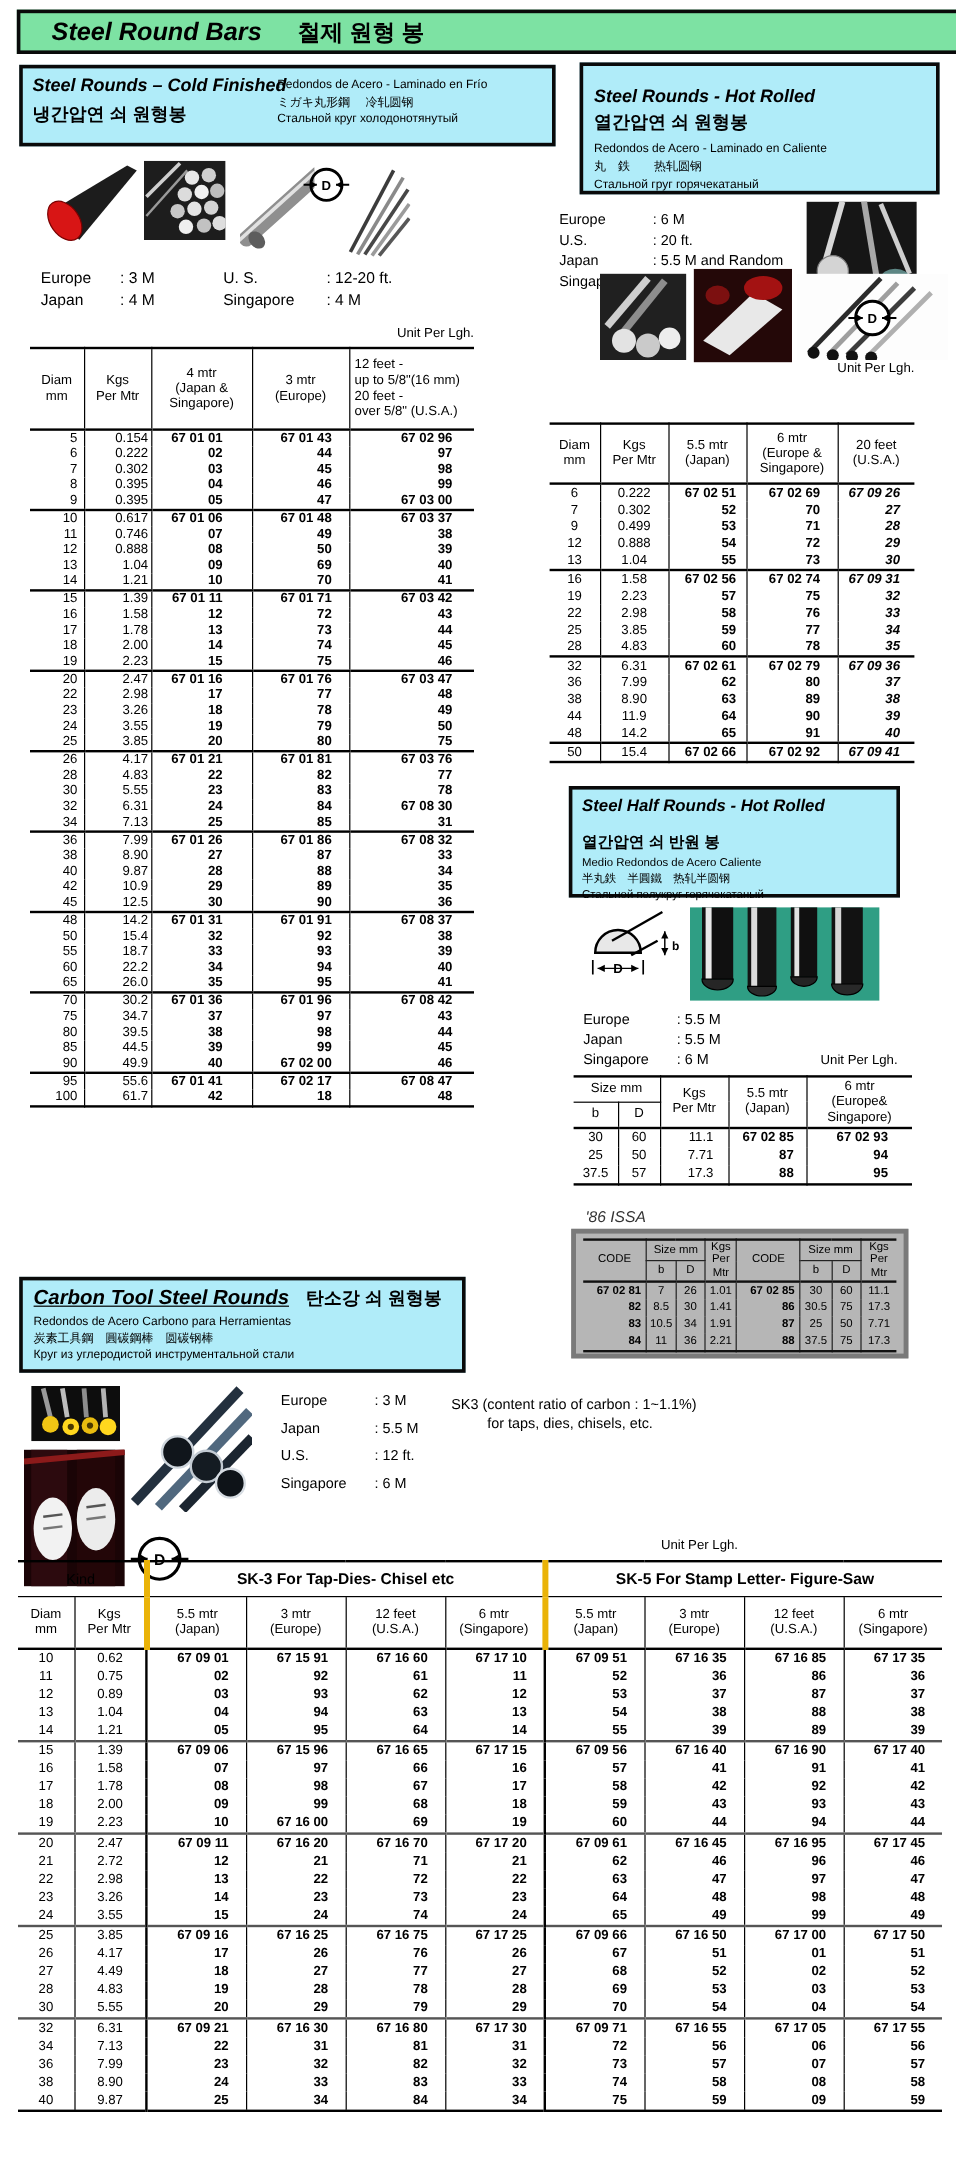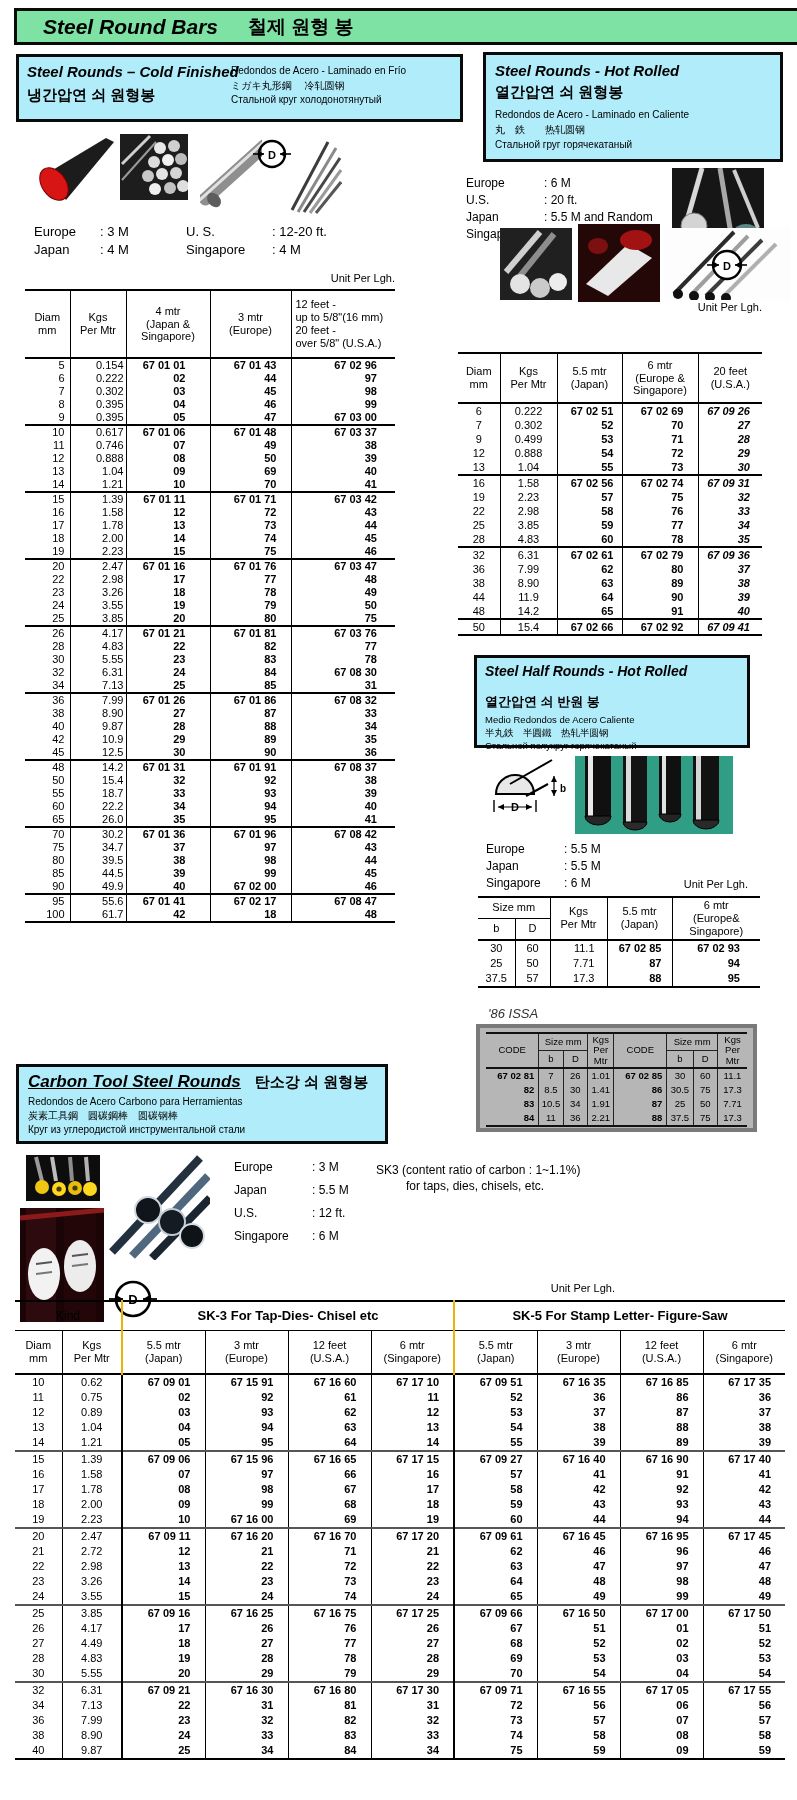--- a/index.html
+++ b/index.html
@@ -11,21 +11,21 @@
   
   .banner{left:14px;top:8px;width:792px;height:37px;background:#7de2a3;
           border:3px solid #0a0a0a;box-sizing:border-box;display:flex;align-items:center;gap:30px;padding-left:26px;}
   .banner .en{font-size:21px;font-weight:bold;font-style:italic;}
   .banner .kr{font-size:19px;font-weight:bold;}
   .cyanbox{background:#b0ecf9;border:3px solid #0a0a0a;box-sizing:border-box;}
   .cold-box{left:16px;top:54px;width:447px;height:68px;padding:6px 8px;}
   .cold-box .t-en{font-size:15px;font-weight:bold;font-style:italic;}
   .cold-box .t-kr{font-size:15px;font-weight:bold;margin-top:6px;}
   .cold-sub{position:absolute;left:212px;top:7px;width:230px;font-size:10px;line-height:1.45;}
-  .hot-box{left:483px;top:52px;width:300px;height:110px;padding:7px 9px;}
+  .hot-box{left:483px;top:52px;width:300px;height:110px;padding:17px 9px;}
   .hot-box .t-en{font-size:15px;font-weight:bold;font-style:italic;}
   .hot-box .t-kr{font-size:15px;font-weight:bold;margin-top:4px;}
   .hot-box .sub{font-size:10px;line-height:1.5;margin-top:5px;}
   .half-box{left:474px;top:655px;width:276px;height:93px;padding:5px 8px;}
   .half-box .t-en{font-size:14px;font-weight:bold;font-style:italic;}
   .half-box .t-kr{font-size:13px;font-weight:bold;margin-top:14px;}
   .half-box .sub{font-size:9.5px;line-height:1.35;margin-top:3px;}
   .carbon-box{left:16px;top:1064px;width:372px;height:80px;padding:5px 9px;}
   .carbon-box .trow{display:flex;align-items:baseline;gap:14px;}
   .carbon-box .t-en{font-size:17px;font-weight:bold;font-style:italic;text-decoration:underline;}
@@ -85,21 +85,21 @@
   .issa-t td:nth-child(4),.issa-t td:nth-child(8){text-align:center;}
   .issa-label{font-size:13px;font-style:italic;color:#333;}
 
   
   .carbon-t th{padding:1px 2px;}
   .carbon-t thead tr:first-child th{height:26px;font-weight:bold;font-size:13px;}
   .carbon-t thead tr:last-child th{height:40px;}
   .carbon-t td{height:15px;line-height:15px;}
   .carbon-t td:nth-child(1),.carbon-t td:nth-child(2){text-align:center;}
   .carbon-t td:nth-child(n+3){font-weight:bold;text-align:right;padding-right:14px;}
-  .carbon-t .thick{border-left:2px solid #eab308;}
+  .carbon-t .thick{border-left:5px solid #eab308;}
   .carbon-t td:nth-child(3),.carbon-t td:nth-child(7){border-left:2px solid #000;}
   .carbon-t .gsep td{border-top:2px solid #555;}
 
   .sknotes{font-size:12px;line-height:1.35;}
   .sknote{margin-bottom:10px;}
   .skdesc{margin-left:30px;white-space:pre-line;}
 </style>
 </head>
 <body>
 
@@ -1060,21 +1060,21 @@
           <td>89</td>
           <td>39</td>
         </tr>
         <tr class="gsep">
           <td>15</td>
           <td>1.39</td>
           <td>67 09 06</td>
           <td>67 15 96</td>
           <td>67 16 65</td>
           <td>67 17 15</td>
-          <td>67 09 27</td>
+          <td>67 09 56</td>
           <td>67 16 40</td>
           <td>67 16 90</td>
           <td>67 17 40</td>
         </tr>
         <tr>
           <td>16</td>
           <td>1.58</td>
           <td>07</td>
           <td>97</td>
           <td>66</td>

